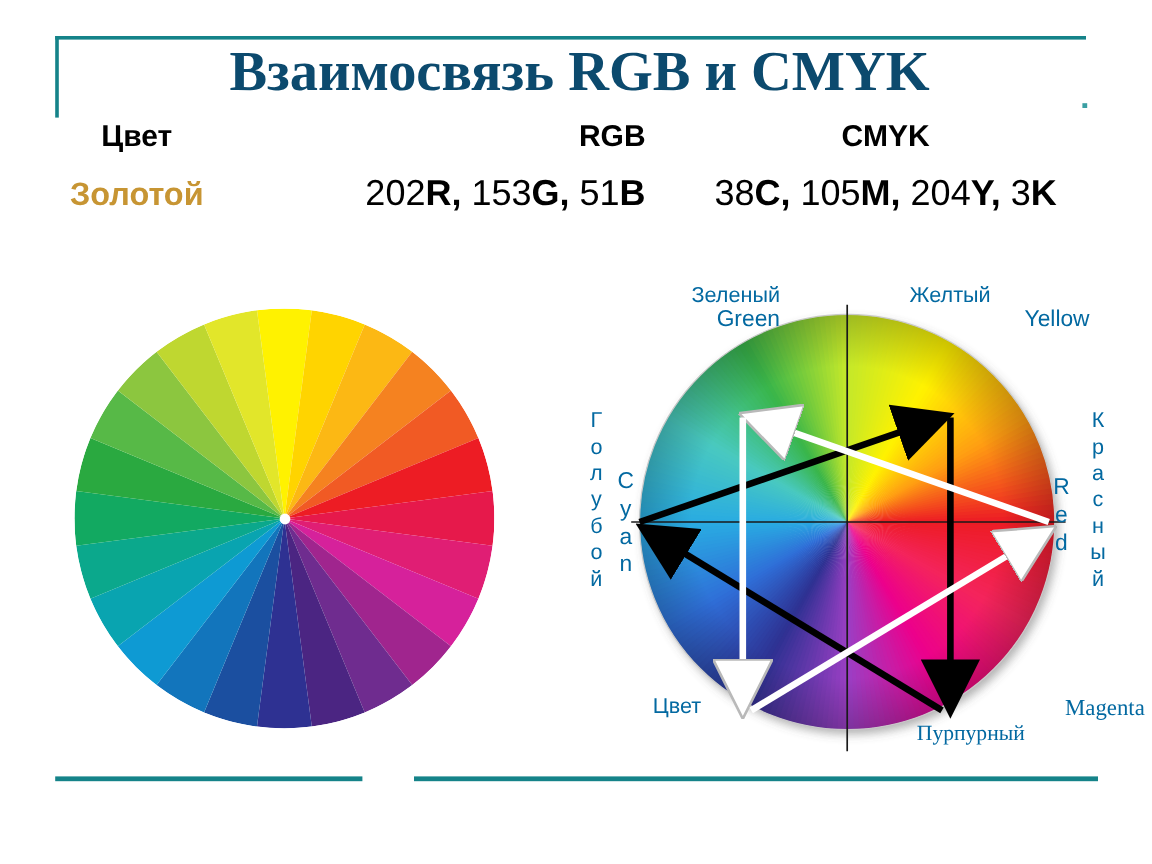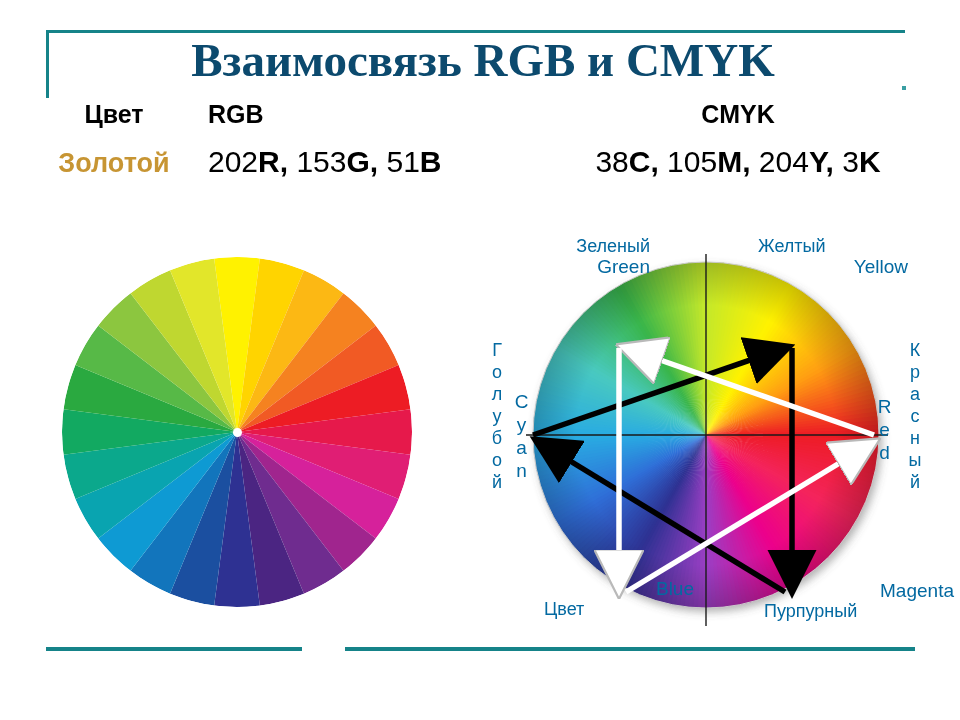--- a/index.html
+++ b/index.html
@@ -79,21 +79,21 @@
     left: 20px;
     top: 100px;
     width: 920px;
   }
   .tbl-row {
     display: flex;
     align-items: baseline;
     width: 100%;
   }
   .c-name  { width: 188px; text-align: center; }
-  .c-rgb   { width: 330px; text-align: left; }
+  .c-rgb   { width: 330px; text-align: right; }
   .c-cmyk  { width: 400px; text-align: center; }
 
   #table-header-row {
     font-weight: bold;
     font-size: 25px;
     color: #000000;
     margin-bottom: 16px;
   }
   #table-data-row {
     font-size: 30px;
@@ -508,21 +508,20 @@
     <div class="lbl-en">Yellow</div>
   </div>
 
   <div class="axis-label vert lbl-ru" style="left:2px; top:104px;">Голубой</div>
   <div class="axis-label vert lbl-en" style="left:26px; top:155px;">Cyan</div>
 
   <div class="axis-label vert lbl-en" style="left:389px; top:160px;">Red</div>
   <div class="axis-label vert lbl-ru" style="left:420px; top:104px;">Красный</div>
 
   <div class="axis-label" style="left:58px; top:342px; text-align:left; width:150px;">
-    <div class="lbl-en">Blue</div>
     <div class="lbl-ru">Цвет</div>
   </div>
 
-  <div class="axis-label" style="left:278px; top:344px; text-align:left; width:190px;">
+  <div class="axis-label" style="left:278px; top:344px; text-align:left; width:190px;font-family:Liberation Serif, serif;">
     <div class="lbl-en">Magenta</div>
     <div class="lbl-ru">Пурпурный</div>
   </div>
 </div>
 
 </body></html>

